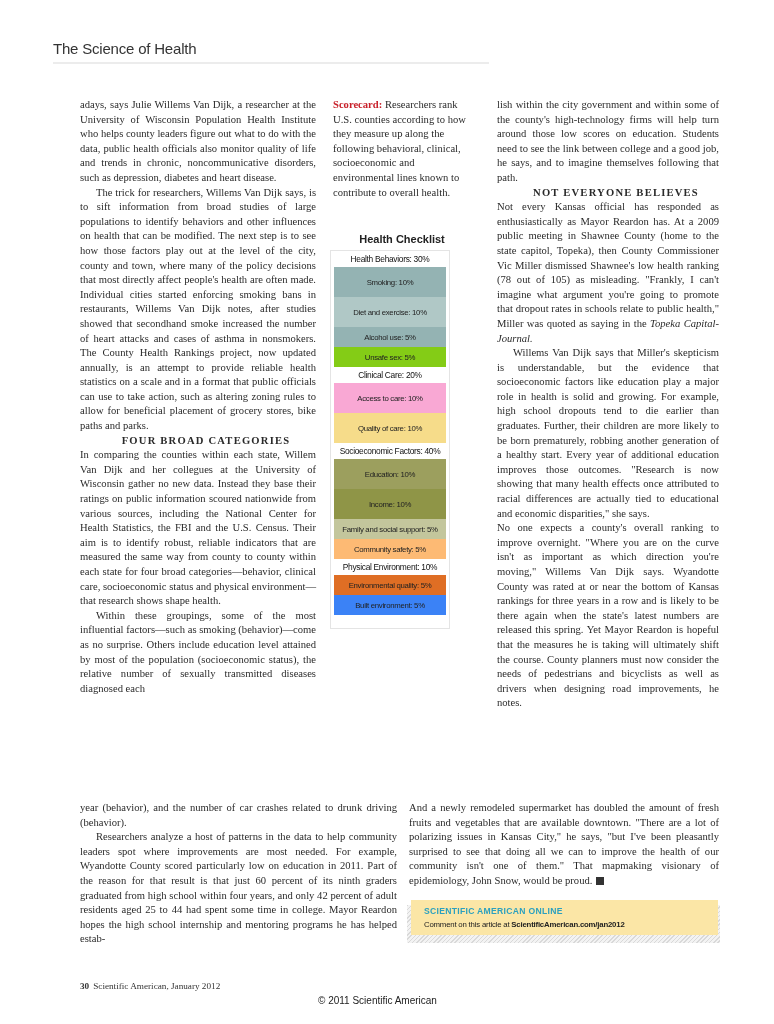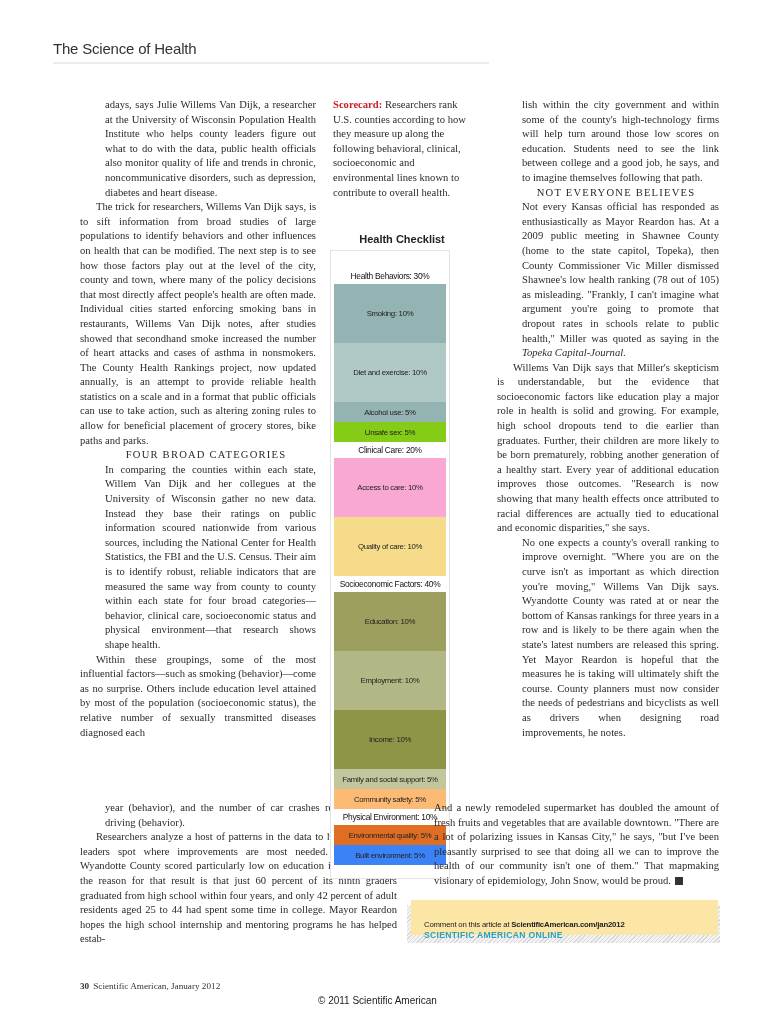--- a/index.html
+++ b/index.html
@@ -3,44 +3,44 @@
 <meta charset="utf-8">
 <style>
   html, body { margin: 0; padding: 0; background: #ffffff; }
   body { width: 774px; height: 1024px; position: relative; overflow: hidden;
          font-family: "Liberation Serif", "DejaVu Serif", serif; color: #2a2a2a; }
   .running-head { position: absolute; left: 53px; top: 40px; font-family: "Liberation Sans", "DejaVu Sans", sans-serif;
                   font-size: 15px; color: #333; letter-spacing: -0.2px; }
   .head-rule { position: absolute; left: 53px; top: 62px; width: 436px; height: 2px; background: #ececec; }
   .col { position: absolute; font-size: 10.6px; line-height: 14.6px; text-align: justify; hyphens: auto; }
   .col p { margin: 0; text-indent: 16px; }
-  .col p.noindent { text-indent: 0; margin-left: 25px; }
+  .col p.noindent { text-indent: 0; }
   .col-left { left: 80px; top: 98px; width: 236px; }
   .col-right { left: 497px; top: 98px; width: 222px; }
   .col-bottom { left: 80px; top: 801px; width: 317px; }
   .col-bottom-right { left: 409px; top: 801px; width: 310px; }
-  .subhead { font-weight: normal; text-align: center; letter-spacing: 1.2px; font-size: 10.6px; margin: 14px 0 0 0; text-indent: 0; }
+  .subhead { font-weight: bold; text-align: center; letter-spacing: 1.2px; font-size: 10.6px; margin: 14px 0 0 0; text-indent: 0; }
   .subhead2 { margin-top: 10px; }
   .caption { position: absolute; left: 333px; top: 98px; width: 140px; font-size: 10.6px; line-height: 14.6px; }
   .caption .kicker { color: #c8202a; font-weight: bold; }
   .checklist-title { position: absolute; left: 333px; top: 233px; width: 138px; text-align: center;
                      font-family: "Liberation Sans", "DejaVu Sans", sans-serif; font-weight: bold; font-size: 11px; color: #222; }
   .checklist { position: absolute; left: 330px; top: 250px; width: 112px; border: 1px solid #e4e4e4; padding: 0 3px; background:#fff; }
   .group-label { font-family: "Liberation Sans", "DejaVu Sans", sans-serif; font-size: 8.4px; text-align: center;
-                 color: #111; letter-spacing: -0.3px; height: 16px; line-height: 16px; margin-top: 17px; }
+                 color: #111; letter-spacing: -0.3px; height: 16px; line-height: 16px; }
   .group-label.gap { margin-top: 0; }
   .seg { font-family: "Liberation Sans", "DejaVu Sans", sans-serif; font-size: 7.8px; color: #222; text-align: center;
          display: flex; align-items: center; justify-content: center; letter-spacing: -0.3px; }
-  .seg.big { height: 59px; }
+  .seg.big { height: 30px; }
   .seg.small { height: 20px; }
   .online-box { position: absolute; left: 411px; top: 900px; width: 307px; height: 35px; background: #fbe6a6; }
   .online-shadow { position: absolute; left: 407px; top: 905px; width: 313px; height: 38px;
                    background: repeating-linear-gradient(135deg, #d9d9d9 0 1px, #f3f3f3 1px 3px); }
   .online-title { position: absolute; left: 424px; top: 906px; font-family: "Liberation Sans", "DejaVu Sans", sans-serif;
-                  font-size: 8.6px; font-weight: bold; color: #2ba0bf; letter-spacing: 0.3px; margin-top: 24px; }
+                  font-size: 8.6px; font-weight: bold; color: #2ba0bf; letter-spacing: 0.3px; }
   .online-text { position: absolute; left: 424px; top: 920px; font-family: "Liberation Sans", "DejaVu Sans", sans-serif;
                  font-size: 7.8px; color: #222; letter-spacing: -0.2px; }
   .online-text b { font-weight: bold; }
   .end-mark { display: inline-block; width: 8px; height: 8px; background: #333; vertical-align: -1px; margin-left: 4px; }
   .source-wrap { position: absolute; left: 727px; top: 700px; width: 0; height: 0; }
   .folio { position: absolute; left: 80px; top: 981px; font-size: 9.2px; color: #333; }
   .folio b { font-weight: bold; margin-right: 4px; }
   .copyright { position: absolute; left: 318px; top: 995px; font-family: "Liberation Sans", "DejaVu Sans", sans-serif; font-size: 10px; color: #222; }
   em { font-style: italic; }
 </style>
@@ -72,21 +72,20 @@
     <div class="group-label">Health Behaviors: 30%</div>
     <div class="seg big" style="background: rgb(148, 179, 179);">Smoking: 10%</div>
     <div class="seg big" style="background: rgb(176, 200, 198);">Diet and exercise: 10%</div>
     <div class="seg small" style="background: rgb(148, 179, 179);">Alcohol use: 5%</div>
     <div class="seg small" style="background: #84cc16;">Unsafe sex: 5%</div>
     <div class="group-label gap">Clinical Care: 20%</div>
     <div class="seg big" style="background: #f9a8d4;">Access to care: 10%</div>
     <div class="seg big" style="background: rgb(246, 220, 138);">Quality of care: 10%</div>
     <div class="group-label gap">Socioeconomic Factors: 40%</div>
     <div class="seg big" style="background: rgb(156, 159, 94);">Education: 10%</div>
-    <div class="seg big" style="background: rgb(179, 183, 133);">Employment: 10%</div>
     <div class="seg big" style="background: rgb(143, 149, 71);">Income: 10%</div>
     <div class="seg small" style="background: rgb(195, 198, 156);">Family and social support: 5%</div>
     <div class="seg small" style="background: #fdba74;">Community safety: 5%</div>
     <div class="group-label gap">Physical Environment: 10%</div>
     <div class="seg small" style="background: rgb(223, 110, 36);">Environmental quality: 5%</div>
     <div class="seg small" style="background: #3b82f6; margin-bottom: 13px;">Built environment: 5%</div>
   </div>
 
 <div class="col col-right">
   <p class="noindent">lish within the city government and within some of the county's high-technology firms will help turn around those low scores on education. Students need to see the link between college and a good job, he says, and to imagine themselves following that path.</p>

